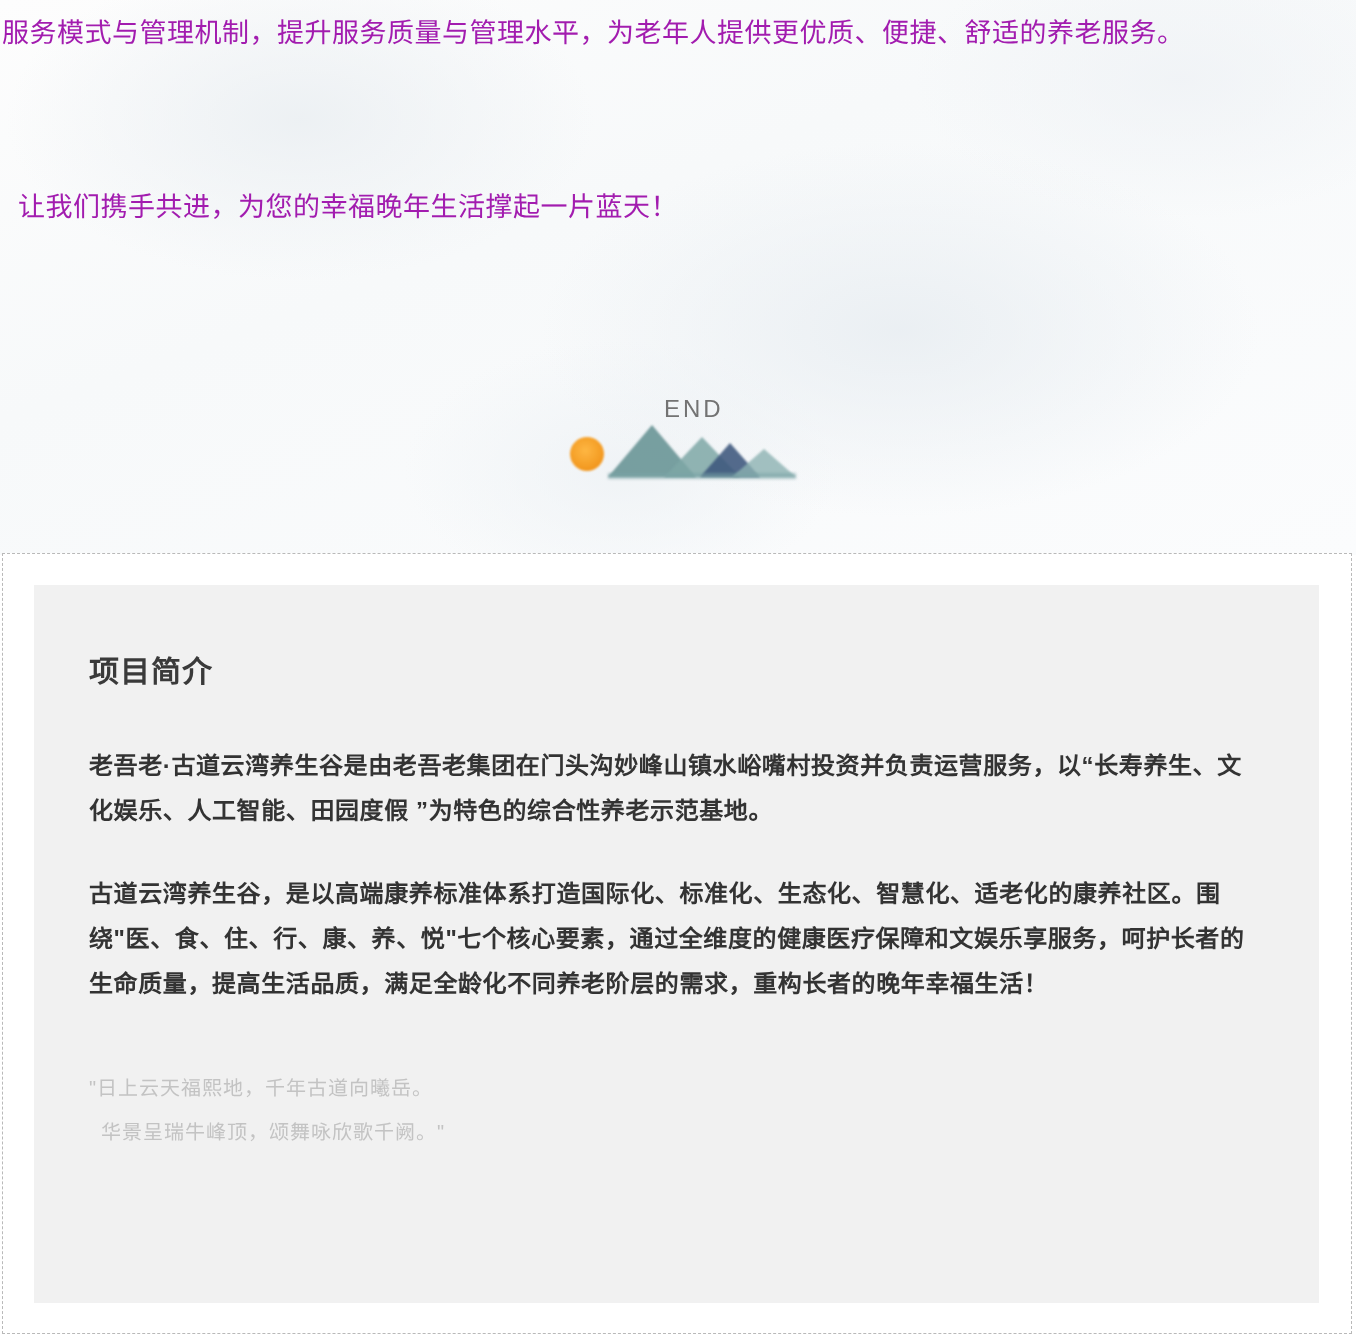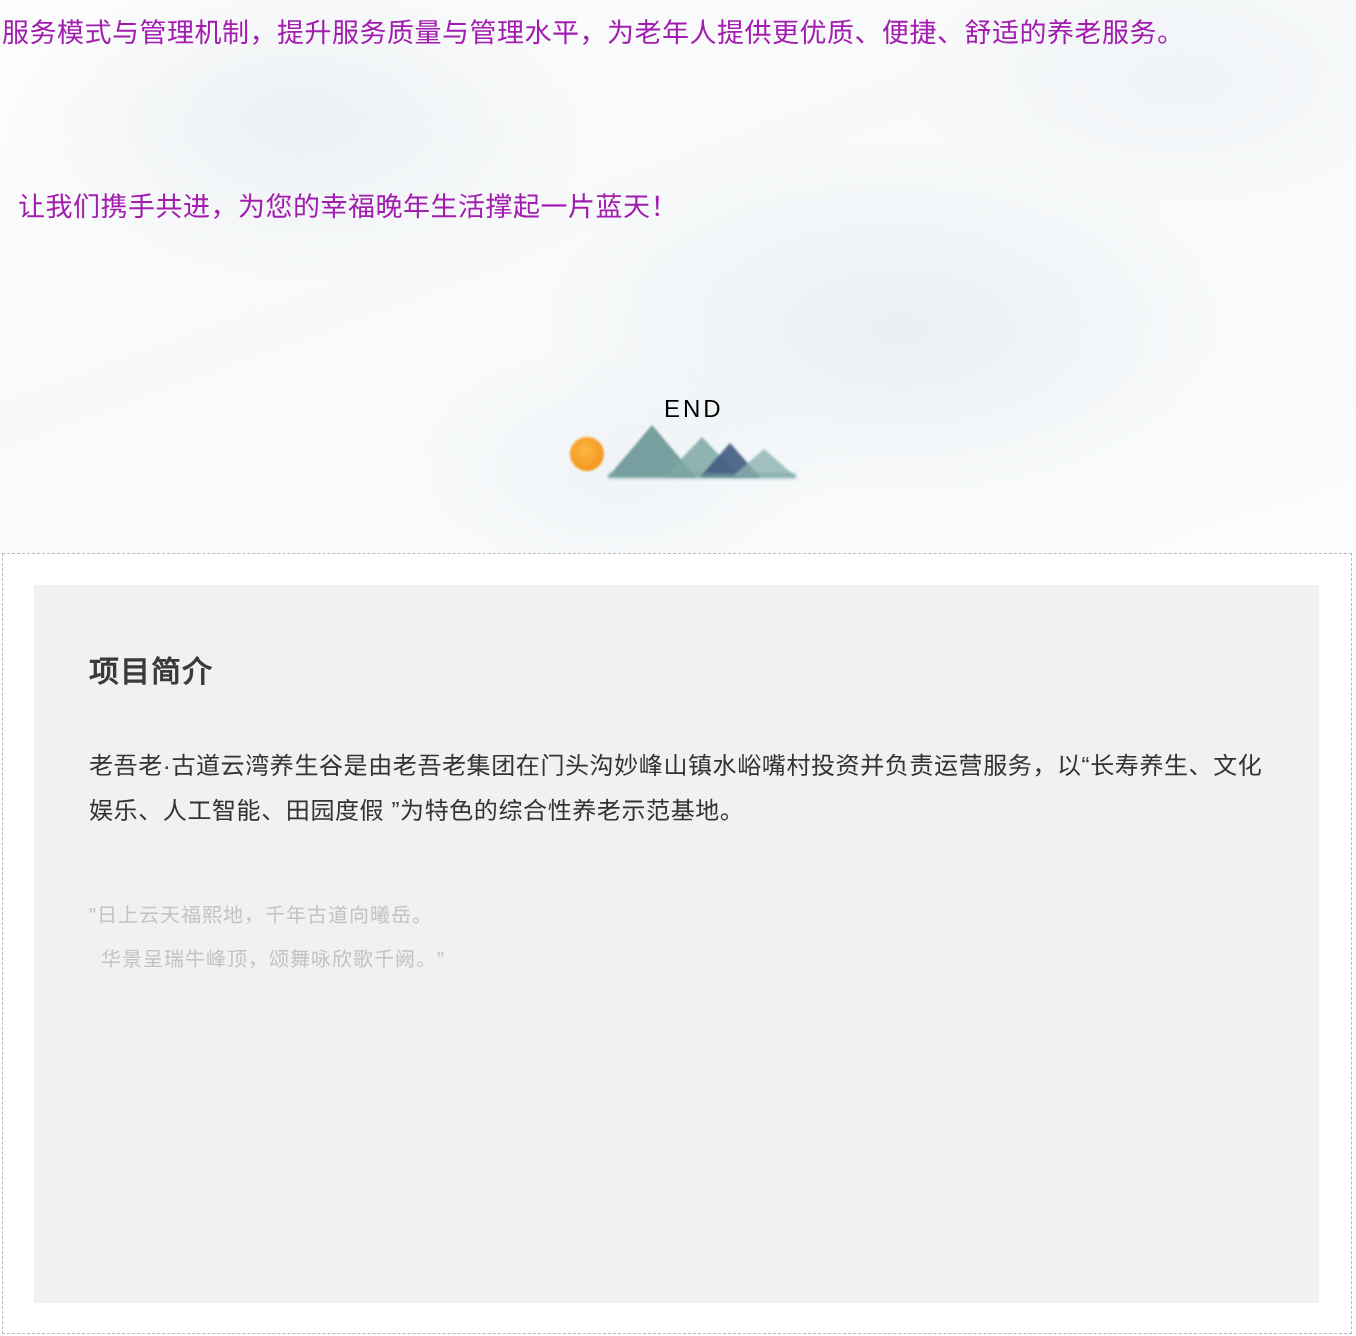--- a/index.html
+++ b/index.html
@@ -67,21 +67,21 @@
     top: 385px;
     width: 240px;
     height: 110px;
   }
   .end-label {
     position: absolute;
     left: 104px;
     top: 10px;
     font-size: 24px;
     letter-spacing: 3px;
-    color: #000000;
+    color: #737373;
     font-family: "Liberation Sans", sans-serif;
     filter: blur(0.3px);
   }
   .end-sun {
     position: absolute;
     left: 10px;
     top: 52px;
     width: 34px;
     height: 34px;
     border-radius: 50%;
@@ -163,20 +163,21 @@
     letter-spacing: 1px;
     margin: 0 0 52px 0;
   }
 
   .intro-para {
     font-size: 24px;
     line-height: 45px;
     color: #333333;
     letter-spacing: 0.6px;
     margin: 0 0 38px 0;
+    font-weight: bold;
   }
 
   .intro-quote {
     margin-top: 60px;
     font-size: 20px;
     line-height: 44px;
     color: #c3c3c3;
     letter-spacing: 1px;
   }
   .intro-quote .line2 {
@@ -206,20 +207,21 @@
 
 </div>
 
 <div class="dashed-section">
   <div class="intro-card">
 
     <div class="intro-title">项目简介</div>
 
     <div class="intro-para">老吾老·古道云湾养生谷是由老吾老集团在门头沟妙峰山镇水峪嘴村投资并负责运营服务，以“长寿养生、文化娱乐、人工智能、田园度假 ”为特色的综合性养老示范基地。</div>
 
+    <div class="intro-para">古道云湾养生谷，是以高端康养标准体系打造国际化、标准化、生态化、智慧化、适老化的康养社区。围绕"医、食、住、行、康、养、悦"七个核心要素，通过全维度的健康医疗保障和文娱乐享服务，呵护长者的生命质量，提高生活品质，满足全龄化不同养老阶层的需求，重构长者的晚年幸福生活！</div>
 
     <div class="intro-quote">
       <div class="line1">"日上云天福熙地，千年古道向曦岳。</div>
       <div class="line2">华景呈瑞牛峰顶，颂舞咏欣歌千阙。"</div>
     </div>
 
   </div>
 </div>
 
 </body></html>

